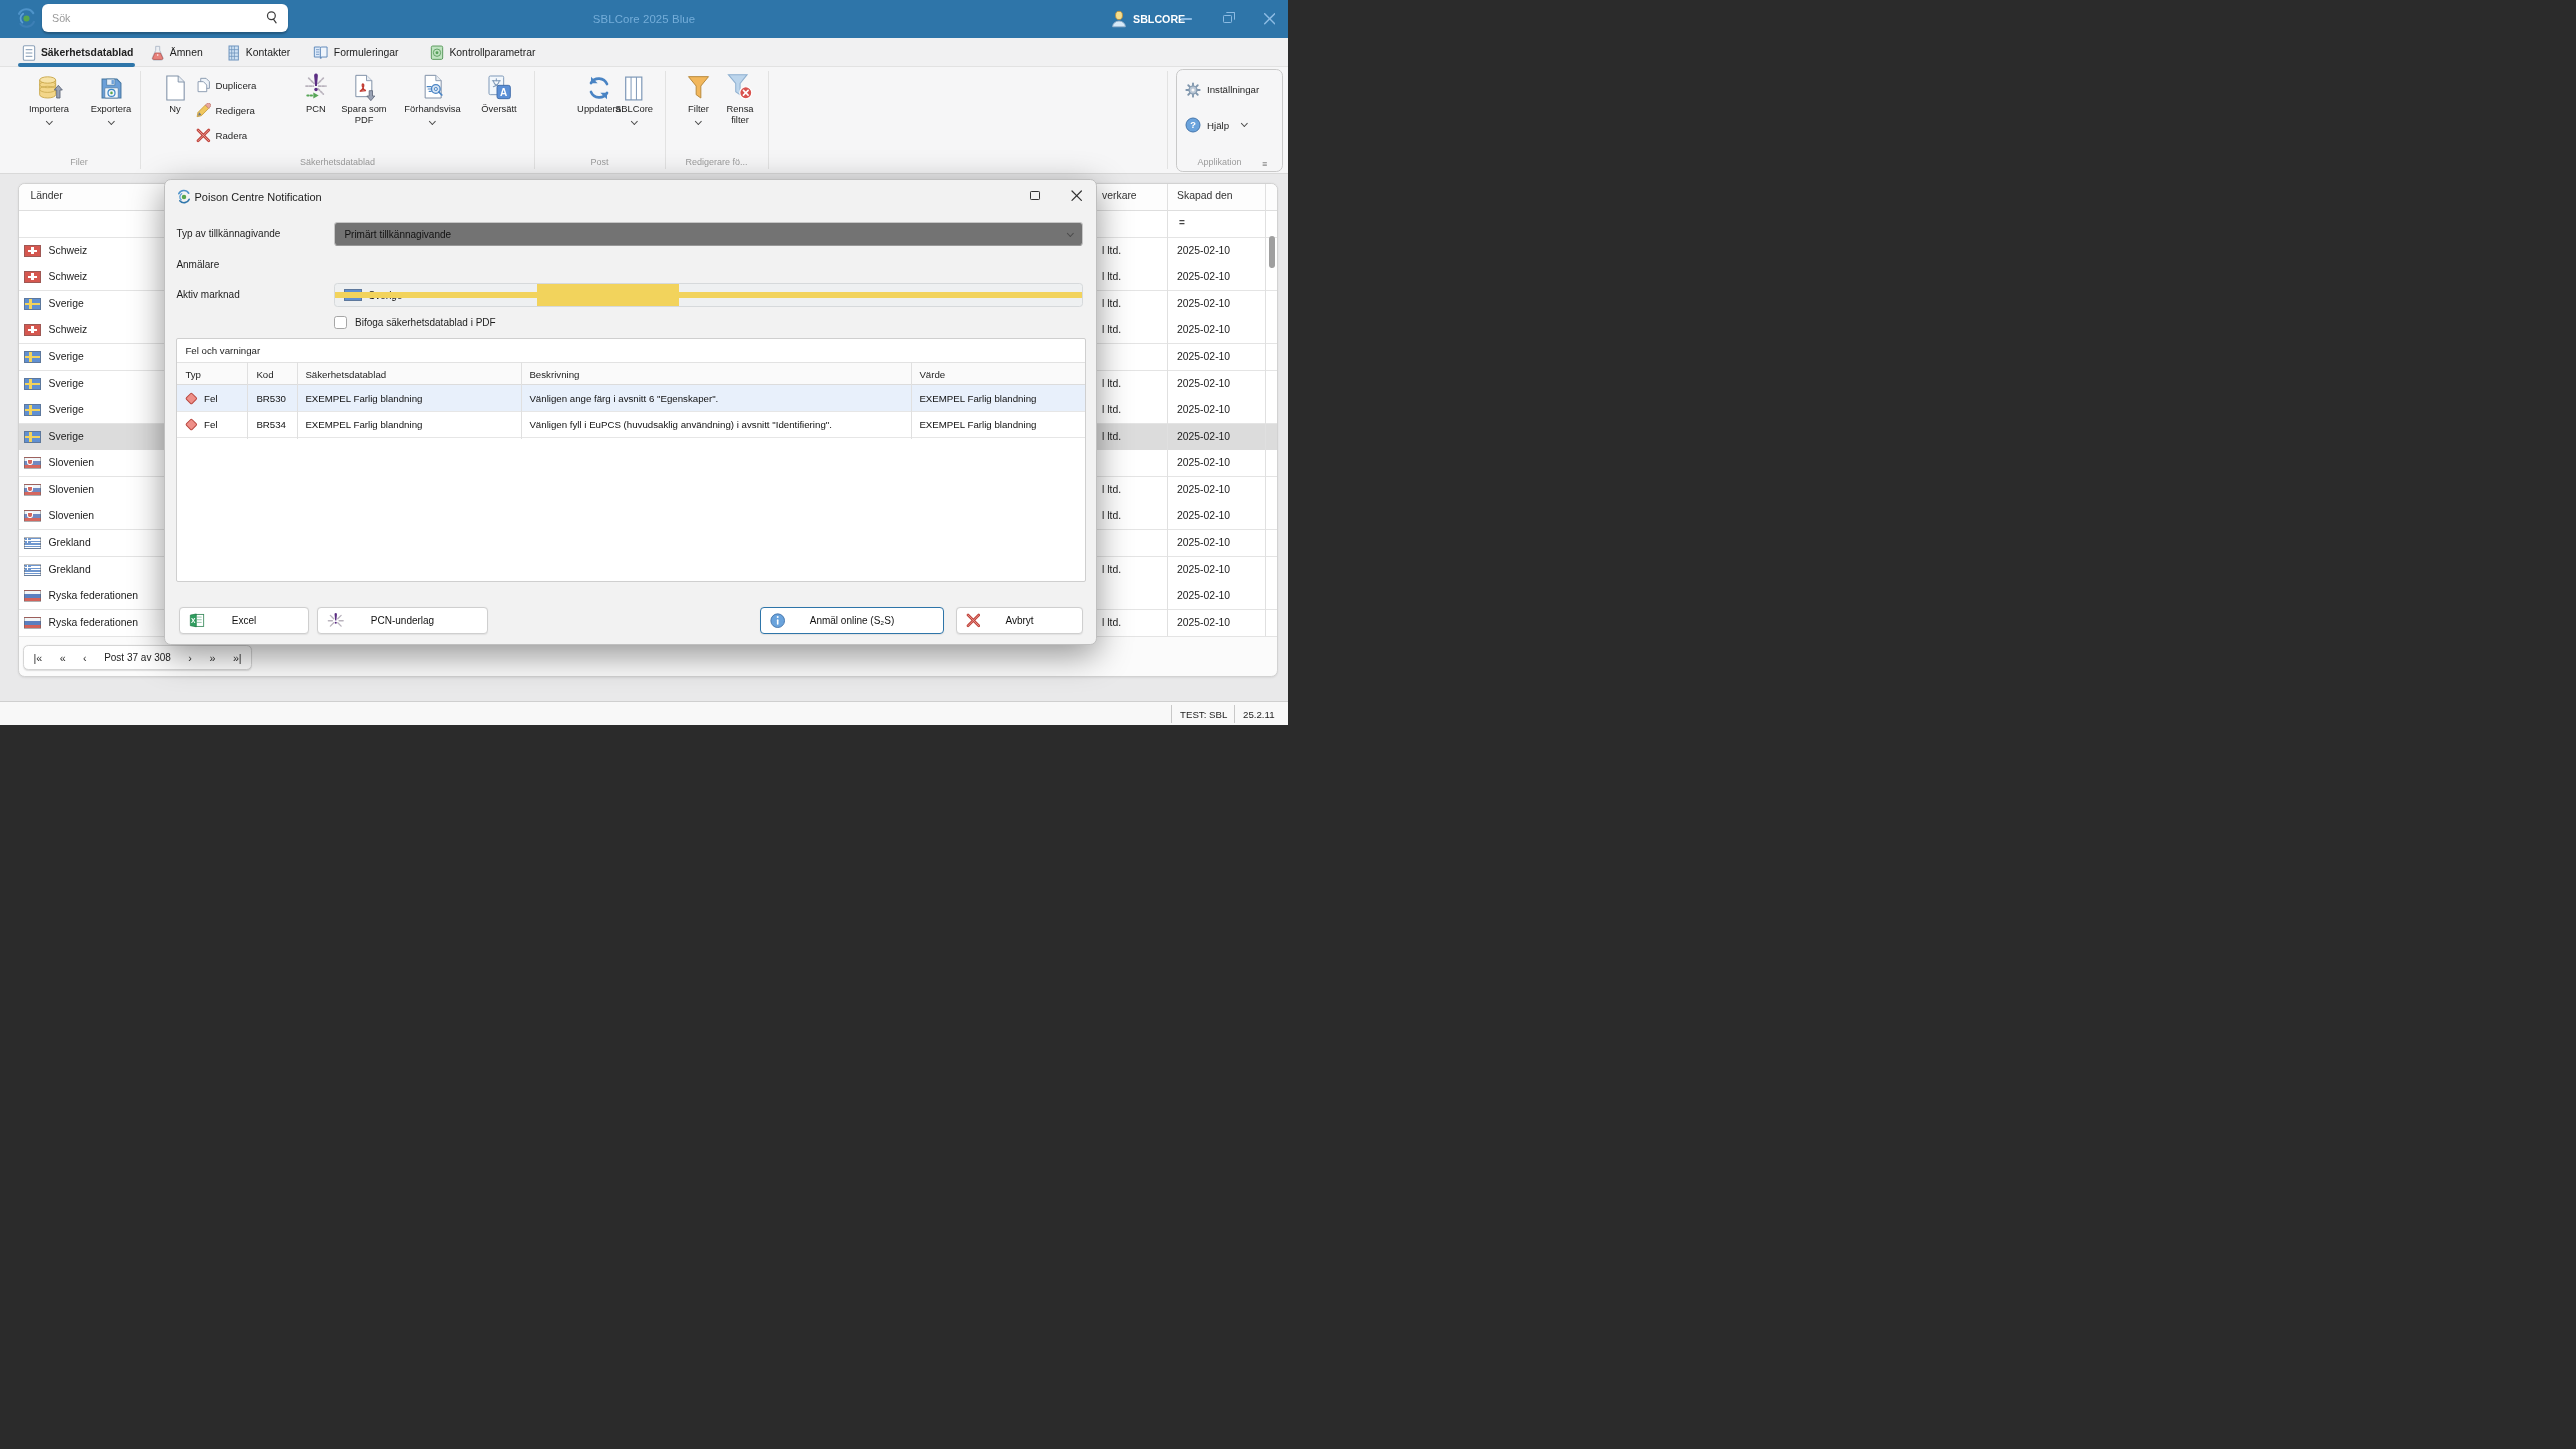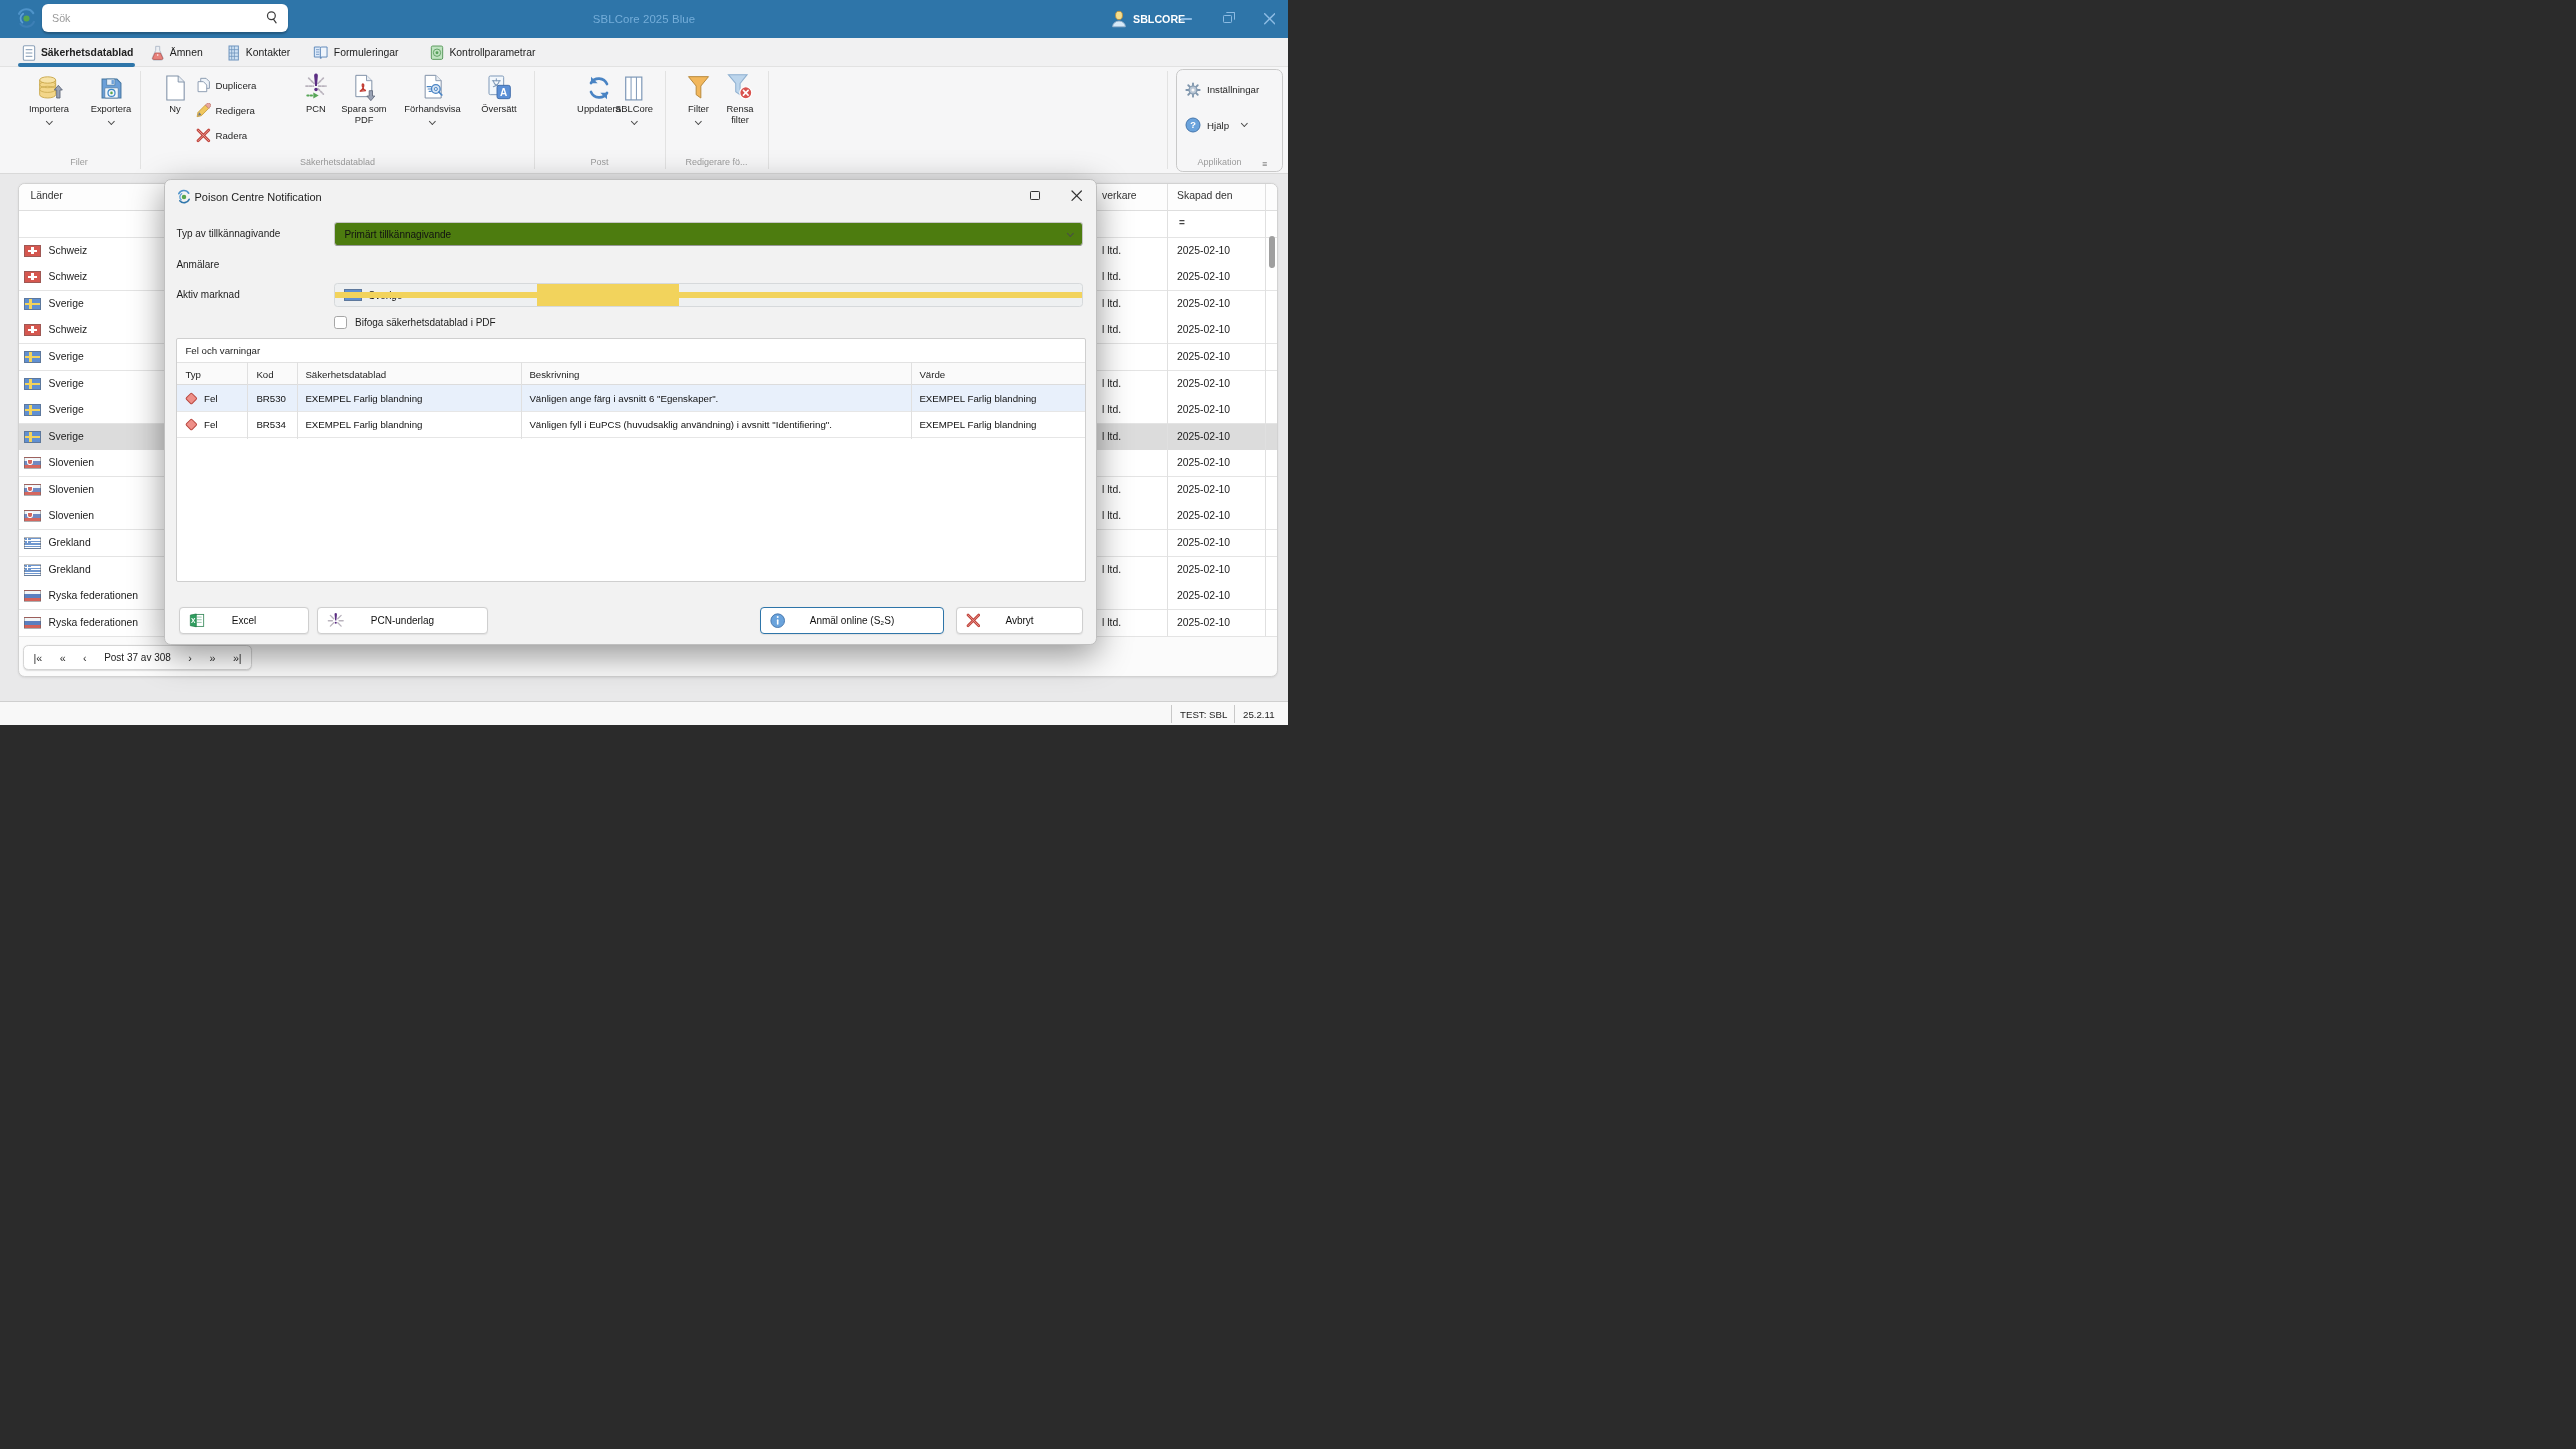--- a/index.html
+++ b/index.html
@@ -74,21 +74,21 @@
   .pager span{cursor:default;}
   .pglabel{font-size:10px;color:#1c1c1c;}
 
   
   .dialog{position:absolute;left:164px;top:179px;width:933px;height:466px;background:#f2f2f2;border:0.7px solid #bfbfbf;
           border-radius:6.7px;box-shadow:0 9.4px 34px rgba(0,0,0,.42);z-index:20;}
   .dtitle{position:absolute;left:29.5px;top:10.7px;font-size:11px;color:#1d1d1d;}
   .dctrl{position:absolute;top:6.7px;width:20px;height:17.5px;display:flex;align-items:center;justify-content:center;}
   .dmax{width:9.4px;height:9.4px;border:1.2px solid #333;border-radius:1.3px;}
   .dlabel{position:absolute;left:11.4px;font-size:10px;color:#1d1d1d;}
-  .dselect{position:absolute;left:169px;width:749px;height:24px;background:#4d7c0f;border:0.7px solid #c6c6c6;border-bottom-color:#989898;
+  .dselect{position:absolute;left:169px;width:749px;height:24px;background:#737373;border:0.7px solid #c6c6c6;border-bottom-color:#989898;
            border-radius:3.4px;display:flex;align-items:center;padding:0 9.4px;font-size:10px;color:#111;}
   .dselect .chev{margin:0 0 2px auto;}
   .dro{background:#eef0f1;border:0.7px solid #d6d9db;border-bottom-color:#d6d9db;}
   .dcheck{position:absolute;left:169px;top:136px;width:13.4px;height:13.4px;background:#fff;border:0.7px solid #a6a6a6;border-radius:2.7px;}
   .dchecklabel{position:absolute;left:190px;top:137px;font-size:10px;color:#1d1d1d;}
   .errpanel{position:absolute;left:11.4px;top:158px;width:910px;height:244px;background:#fff;border:0.7px solid #cfcfcf;border-radius:2px;}
   .errtitle{position:absolute;left:8px;top:0;height:23px;display:flex;align-items:center;font-size:9.7px;color:#1d1d1d;}
   .errhead{position:absolute;left:0;top:23px;right:0;height:23px;background:#fafafa;border-top:0.7px solid #e2e2e2;border-bottom:0.7px solid #dcdcdc;font-size:9.7px;color:#1d1d1d;}
   .ehc{position:absolute;top:0;height:23px;display:flex;align-items:center;}
   .errrow{position:absolute;left:0;right:0;height:27px;border-bottom:0.7px solid #e6e6e6;font-size:9.7px;color:#111;}

